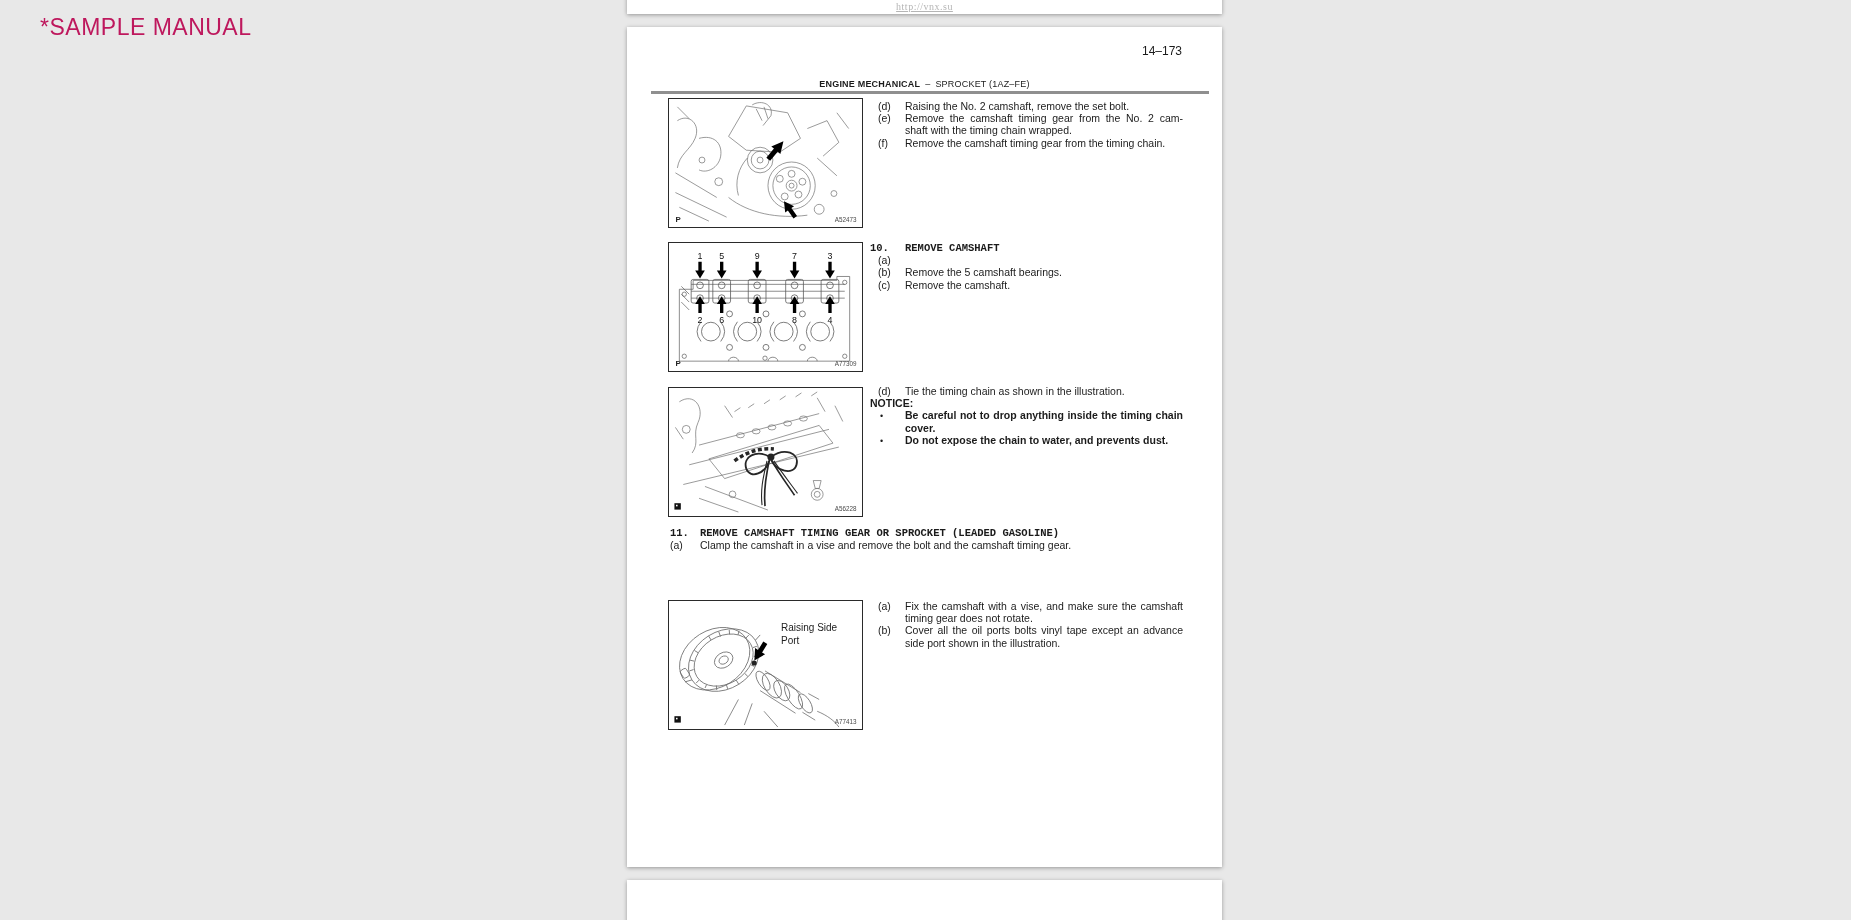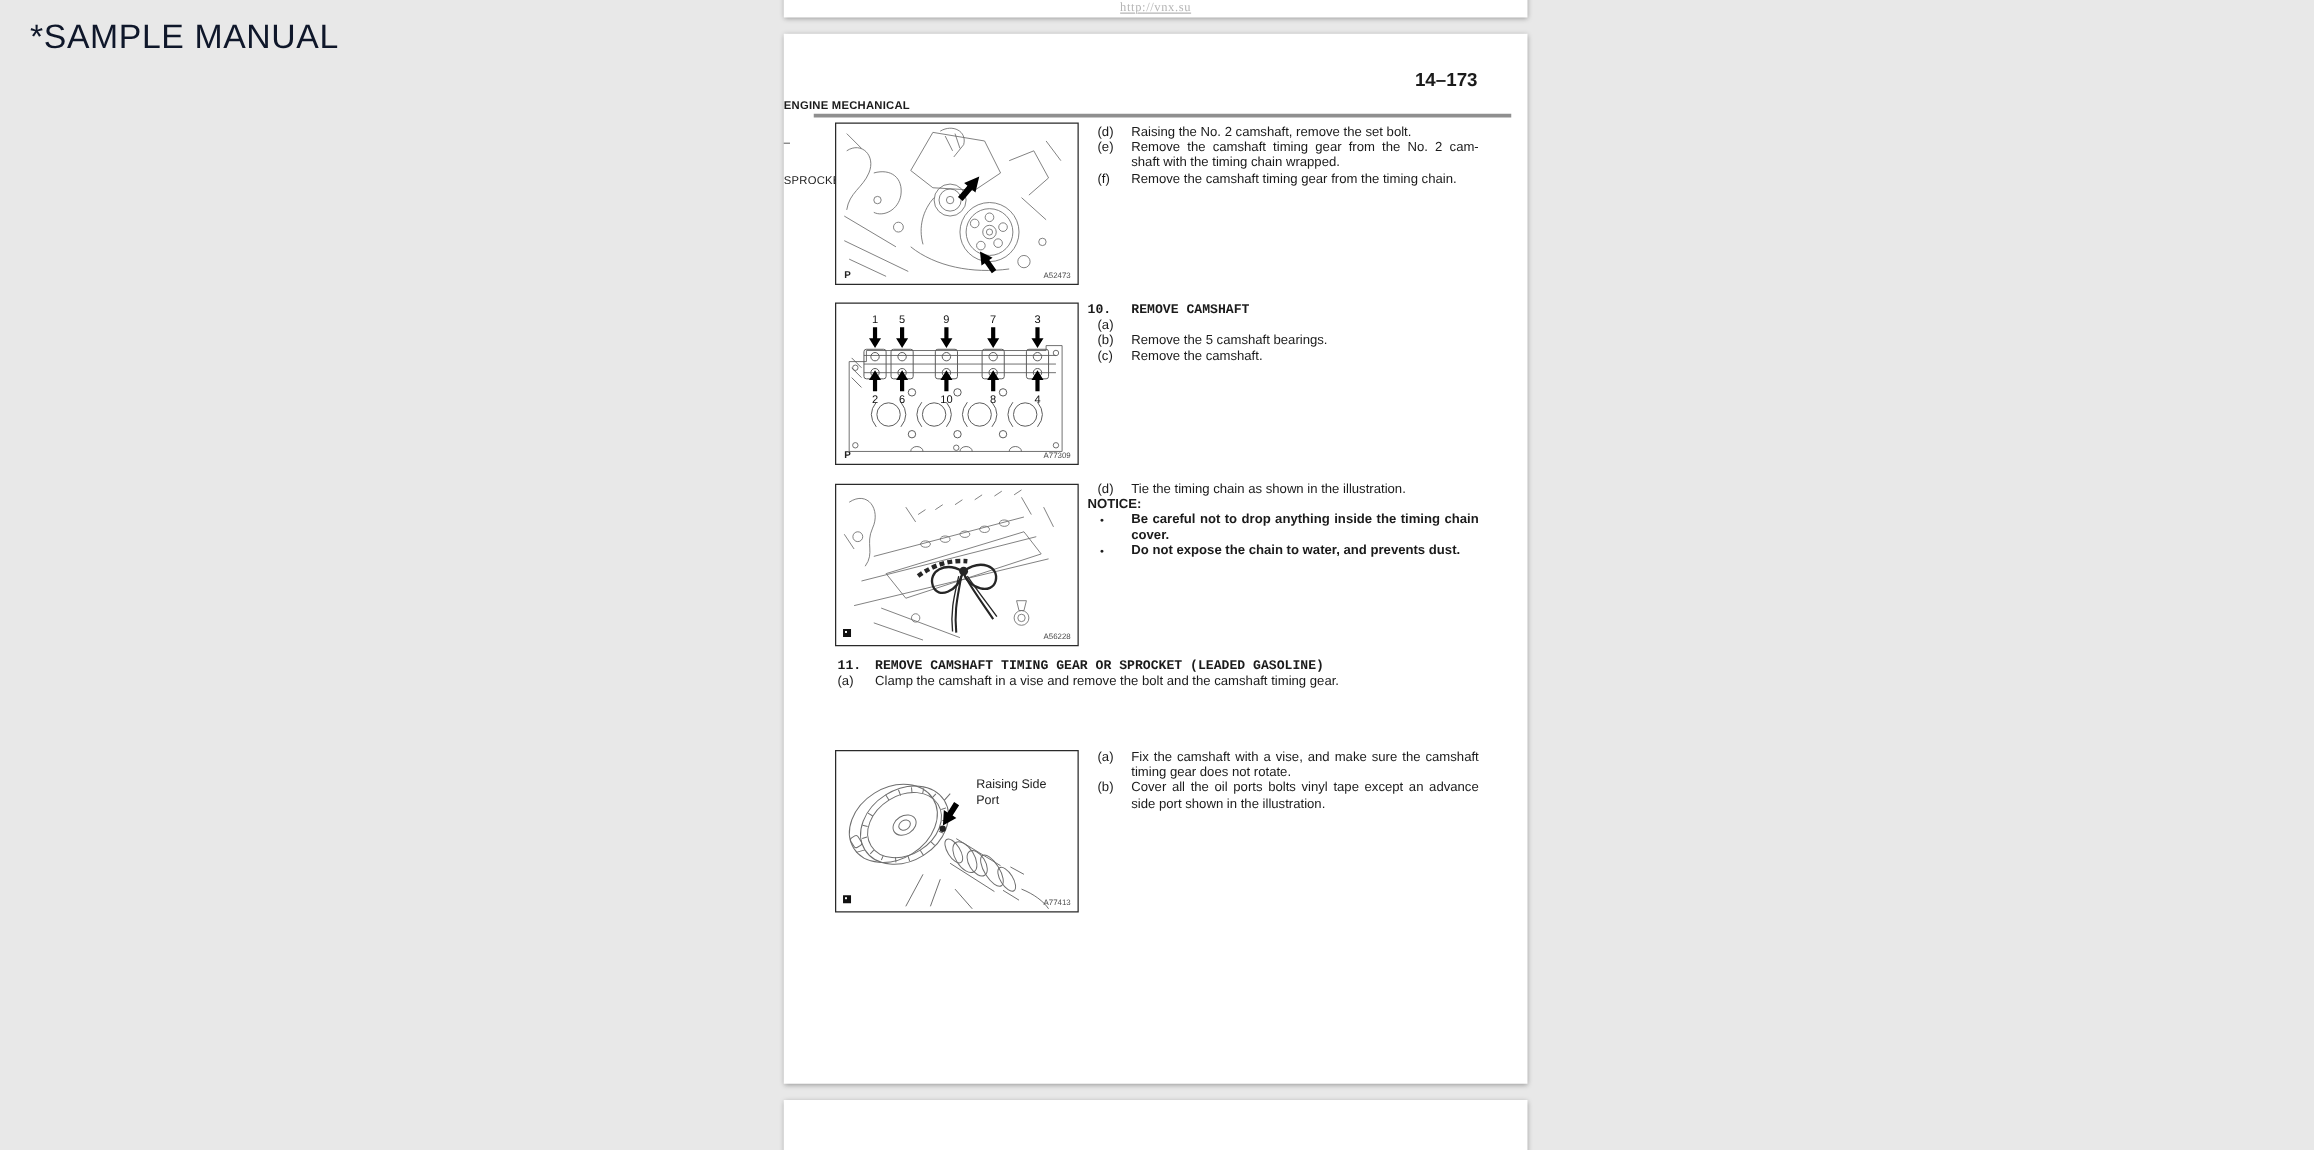--- a/index.html
+++ b/index.html
@@ -4,42 +4,42 @@
 <style>
   html,body{margin:0;padding:0;}
   body{
     width:1851px;height:920px;position:relative;overflow:hidden;
     background:#e8e8e8;
     font-family:"Liberation Sans","DejaVu Sans",sans-serif;
     color:#1b1b1b;
   }
   
   .sample-label{
-    position:absolute;left:24px;top:14px;
-    font-size:27px;letter-spacing:.5px;color:#0f172a;
+    position:absolute;left:40px;top:14px;
+    font-size:23px;letter-spacing:.5px;color:#be185d;
   }
   
   .page{
     position:absolute;left:627px;width:595px;background:#ffffff;
     box-shadow:0 1px 4px rgba(0,0,0,.35);
   }
   .page-prev{top:-30px;height:44px;}
   .page-next{top:880px;height:80px;}
   .page-main{top:27px;height:840px;}
   .watermark{
     position:absolute;bottom:2px;left:0;width:100%;text-align:center;
     font-family:"Liberation Serif","DejaVu Serif",serif;
     font-size:10px;color:#b5b5b5;text-decoration:underline;letter-spacing:.5px;
   }
   
-  .pagenum{position:absolute;top:29px;right:40px;font-size:15px;font-weight:bold;}
+  .pagenum{position:absolute;top:17px;right:40px;font-size:12px;font-weight:normal;}
   .pg-header{
     position:absolute;top:52px;left:0;width:100%;
-    display:flex;justify-content:center;gap:20px;
-    font-size:9px;letter-spacing:.2px;flex-direction:column;
+    display:flex;justify-content:center;gap:5px;
+    font-size:9px;letter-spacing:.2px;
   }
   .pg-header .hl{font-weight:bold;}
   .rule{position:absolute;top:64px;left:24px;width:558px;height:3px;background:#8f8f8f;}
   
   .fig{
     position:absolute;left:41px;width:195px;height:130px;
     border:1.3px solid #2a2a2a;background:#fff;box-sizing:border-box;
   }
   .fig svg{display:block;width:100%;height:100%;}
   .callout{

